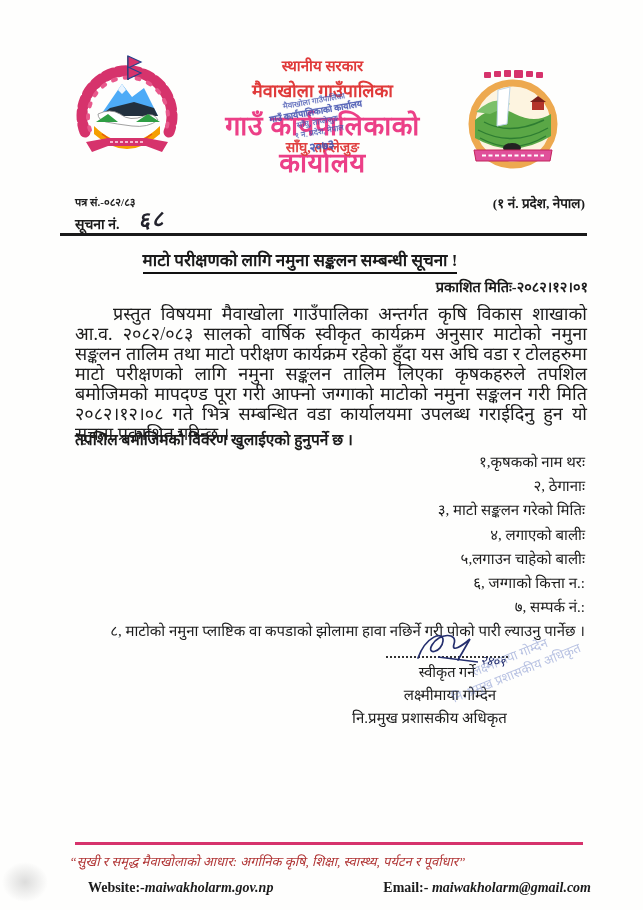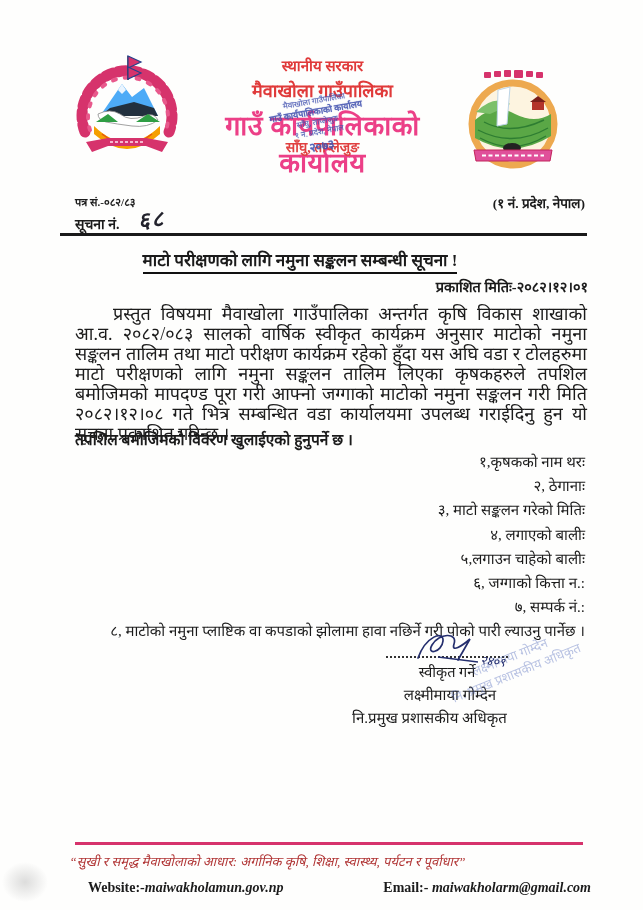--- a/index.html
+++ b/index.html
@@ -173,20 +173,20 @@
     <text x="72" y="38" font-size="12" fill="#252f6e" font-style="italic" transform="rotate(6 72 38)">२४०९</text>
   </svg>
   <div class="abs dotted"></div>
   <div class="abs sig-approve">स्वीकृत गर्ने</div>
   <div class="abs sig-name">लक्ष्मीमाया गोम्देन</div>
   <div class="abs sig-desig">नि.प्रमुख प्रशासकीय अधिकृत</div>
 
   <div class="abs rule-pink"></div>
   <div class="abs slogan">“सुखी र समृद्ध मैवाखोलाको आधार: अर्गानिक कृषि, शिक्षा, स्वास्थ्य, पर्यटन र पूर्वाधार”</div>
   <div class="abs site">
-    <span>Website:-</span><i>maiwakholamun.gov.np</i>
+    <span>Website:-</span><i>maiwakholarm.gov.np</i>
   </div>
   <div class="abs mail">
     <span>Email:-</span> <i>maiwakholarm@gmail.com</i>
   </div>
 
   <div class="abs smudge"></div>
 </div>
 
 </body></html>

